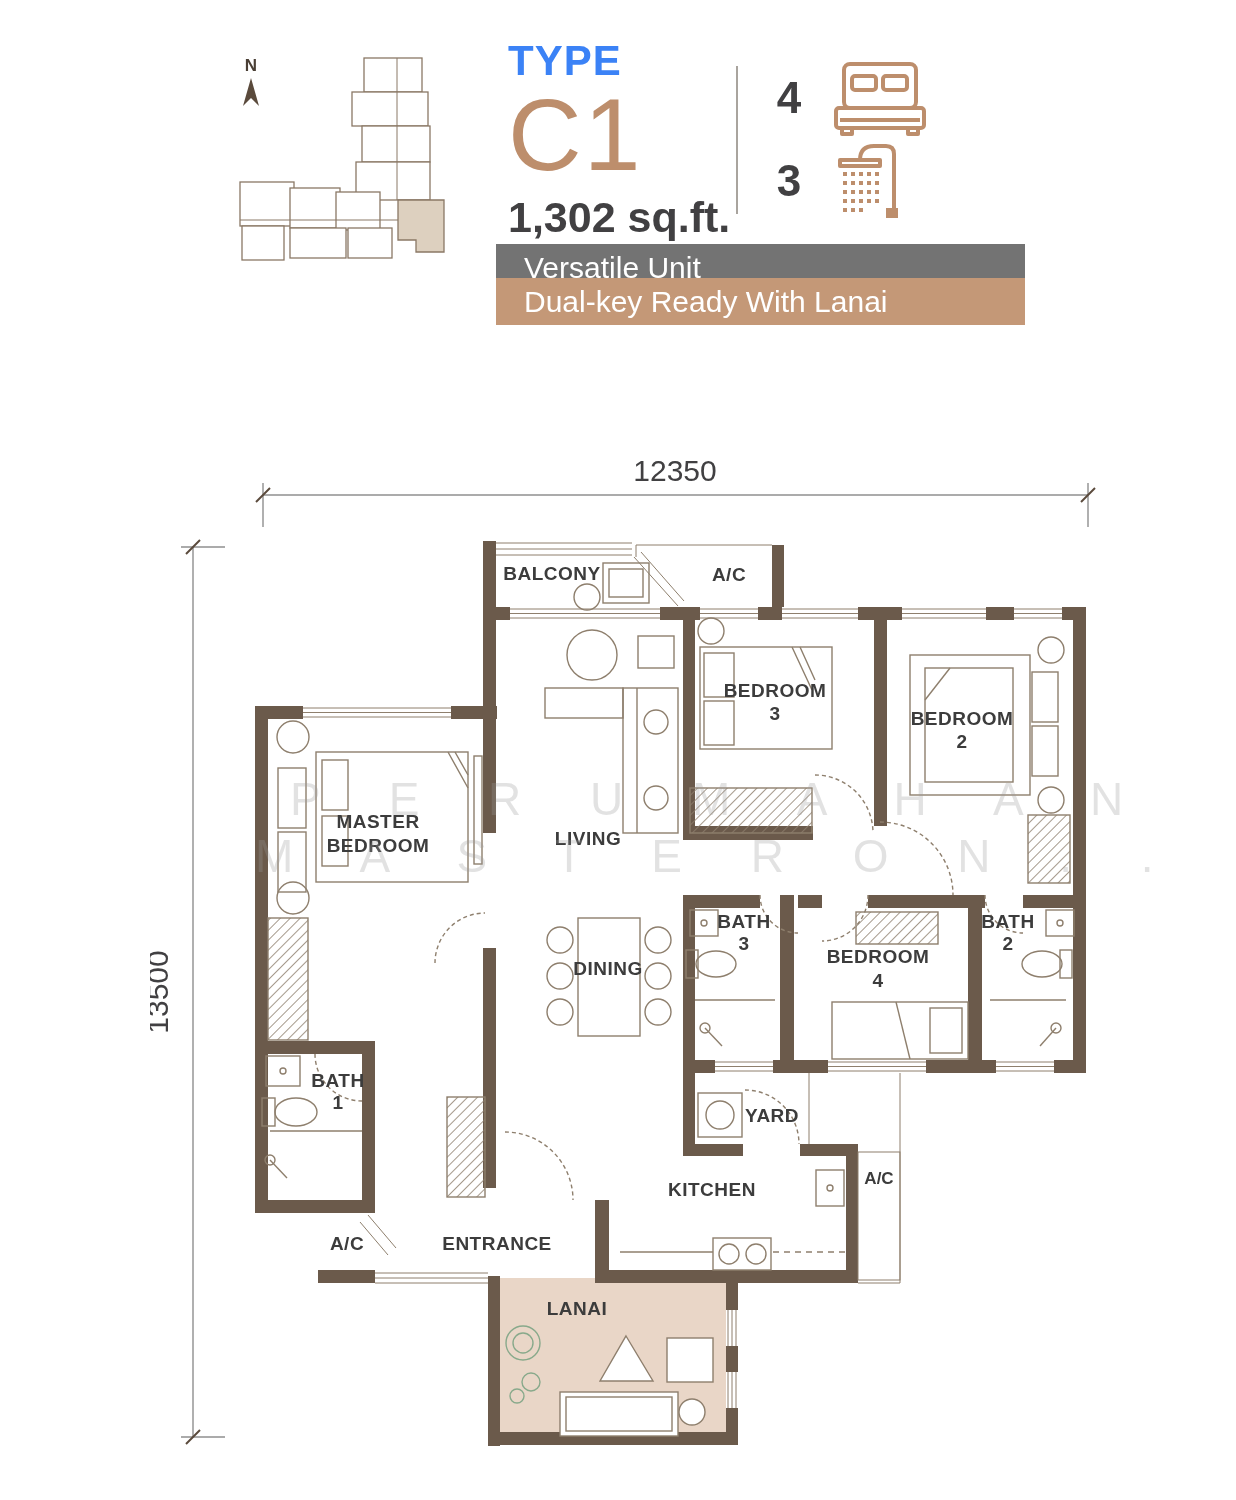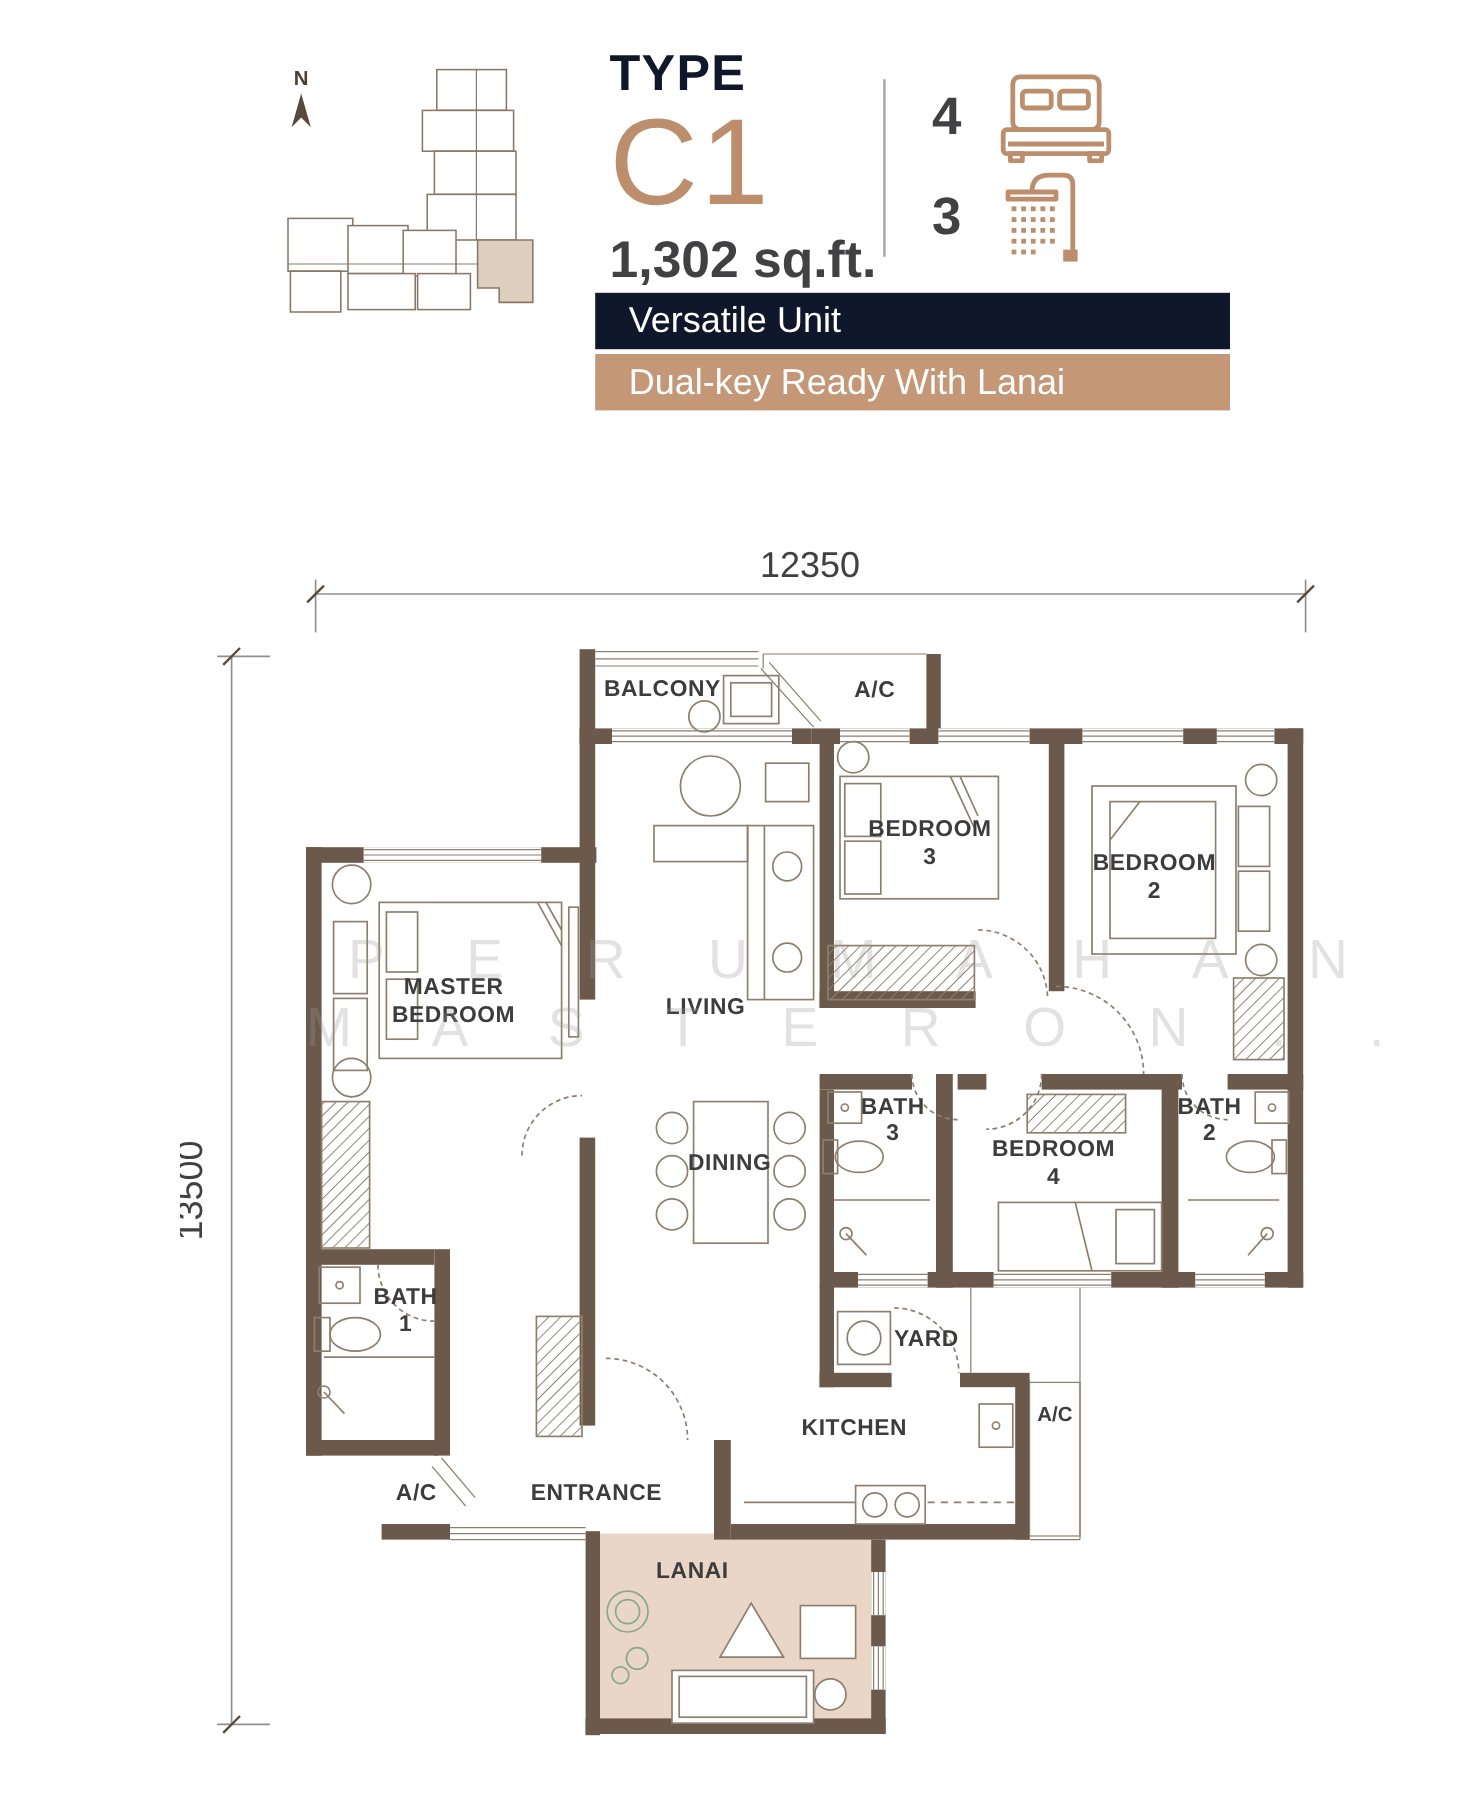--- a/index.html
+++ b/index.html
@@ -3,32 +3,32 @@
 <meta charset="utf-8">
 <style>
   html,body{margin:0;padding:0;background:#ffffff;}
   body{width:1236px;height:1500px;position:relative;overflow:hidden;
        font-family:"Liberation Sans", sans-serif;color:#414042;}
   .abs{position:absolute;}
   
   .north{left:236px;top:56px;width:30px;text-align:center;}
   .keyplan{left:232px;top:50px;}
   .typeblock{left:508px;top:40px;line-height:1;}
-  .type-label{font-size:42px;font-weight:600;letter-spacing:1px;color:#0f172a;}
+  .type-label{font-size:42px;font-weight:600;letter-spacing:1px;color:#3b82f6;}
   .unit-code{font-size:102px;font-weight:500;color:#bd8e6c;margin-top:2px;letter-spacing:2px;}
   .area{font-size:43px;font-weight:700;color:#414042;margin-top:10px;}
   .divider{left:736px;top:66px;width:2px;height:148px;background:#a9a49e;}
   .statrow{display:flex;align-items:center;gap:24px;}
   .statrow .count{font-size:44px;font-weight:700;color:#414042;width:34px;text-align:center;}
   .stat1{left:772px;top:60px;}
   .stat2{left:772px;top:138px;}
   .banner{left:496px;width:529px;height:47px;color:#ffffff;font-size:30px;font-weight:500;
           line-height:47px;padding-left:28px;box-sizing:border-box;white-space:nowrap;}
-  .banner1{top:244px;background:#0f172a;}
-  .banner2{top:295px;background:#c49877;}
+  .banner1{top:244px;background:#737373;}
+  .banner2{top:278px;background:#c49877;}
   .plan{left:150px;top:430px;}
   svg text{font-family:"Liberation Sans", sans-serif;}
   .roomlabel{font-size:19px;font-weight:700;fill:#3c3c3c;letter-spacing:.5px;text-anchor:middle;}
   .roomsmall{font-size:17px;font-weight:700;fill:#3c3c3c;text-anchor:middle;}
   .dimtext{font-size:30px;font-weight:400;fill:#414042;text-anchor:middle;}
   .wm{font-size:46px;font-weight:400;fill:#9a9a9a;opacity:.28;letter-spacing:28px;}
 </style>
 </head>
 <body>
 

